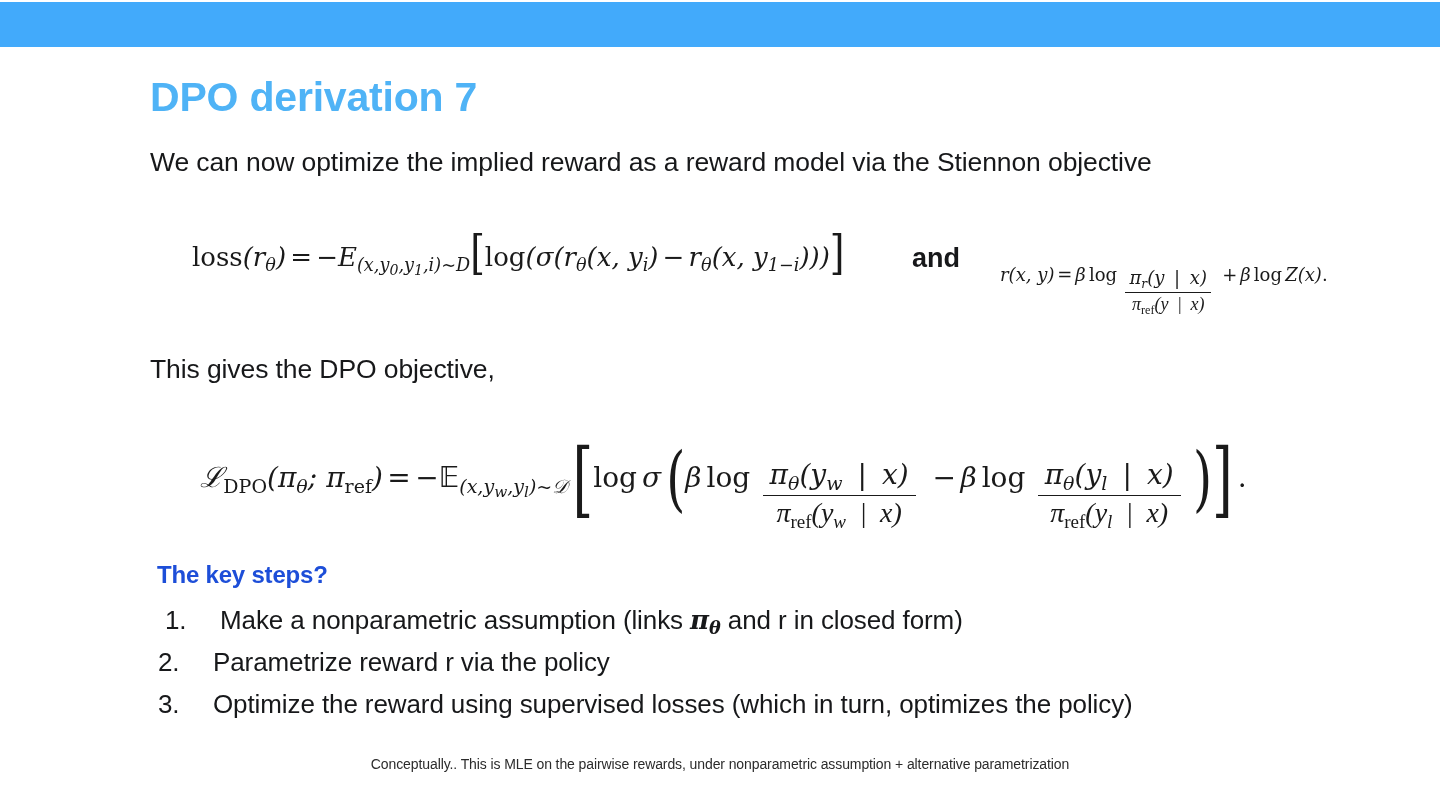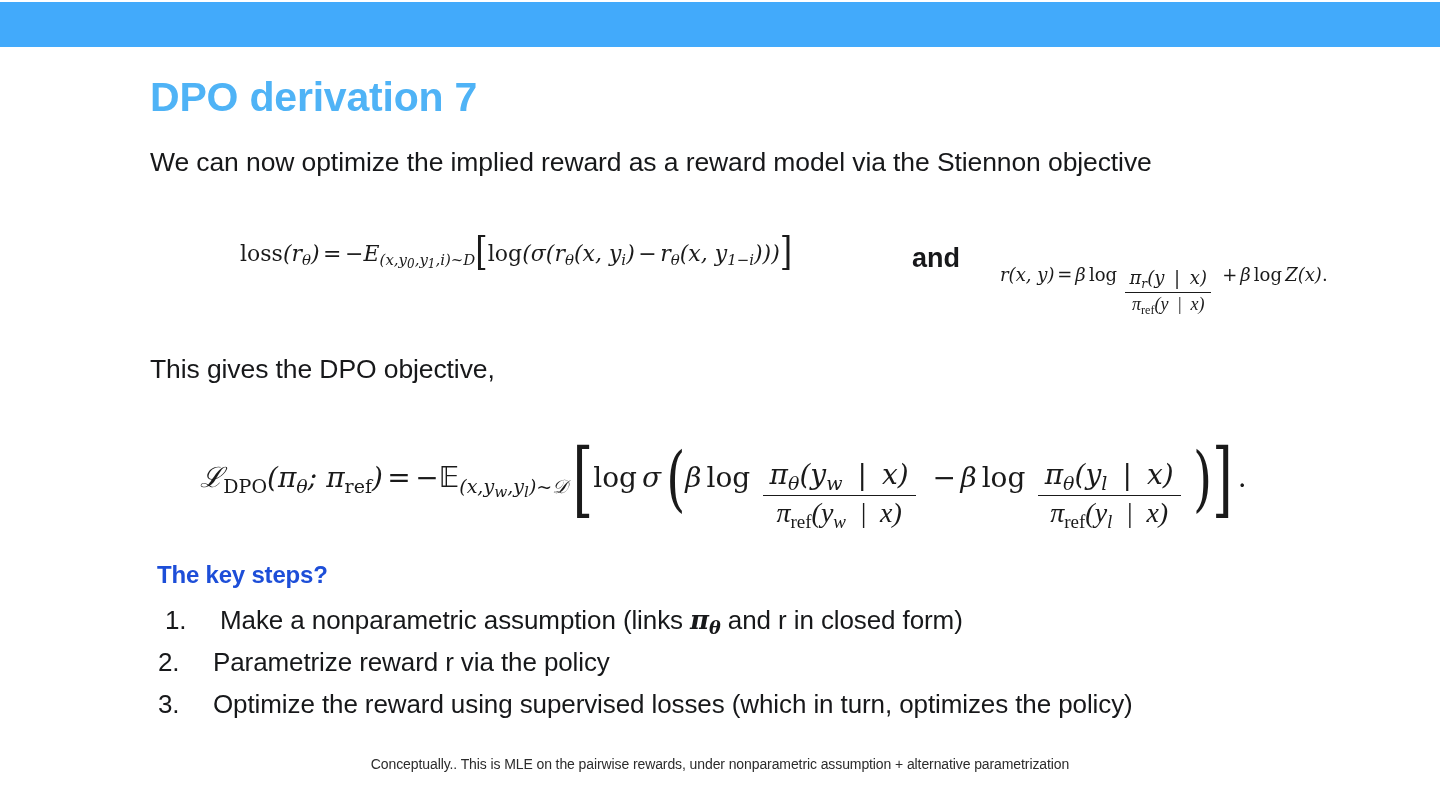--- a/index.html
+++ b/index.html
@@ -94,22 +94,21 @@
     font-weight: 400;
     line-height: 0.92;
     transform-origin: center;
   }
 
   
   #eq-loss {
     position: absolute;
     left: 192px;
     top: 236px;
-    font-size: 22px;
-    margin-left: 48px;
+    font-size: 26px;
   }
 
   
   #and-word {
     position: absolute;
     left: 912px;
     top: 243px;
     font-size: 27px;
     color: #17181a;
     font-weight: bold;

